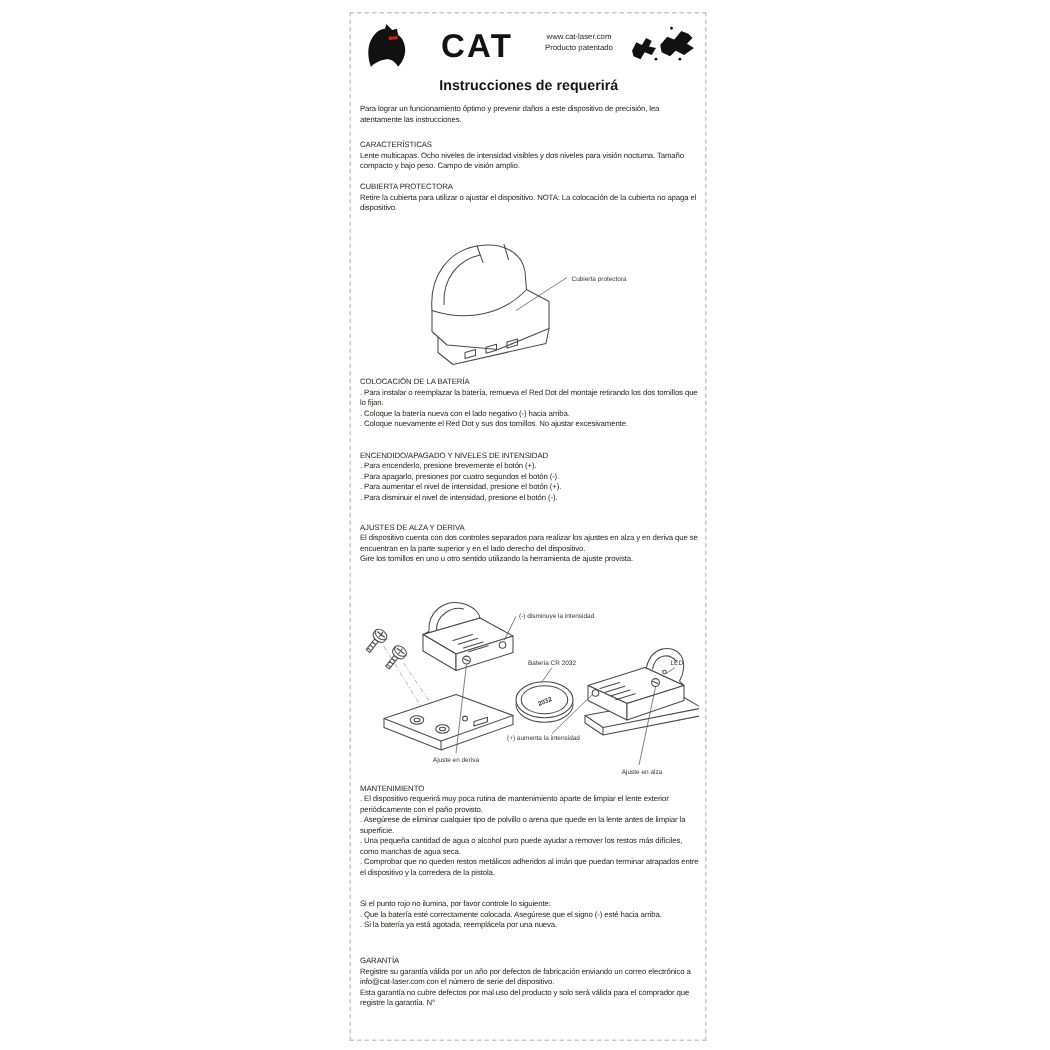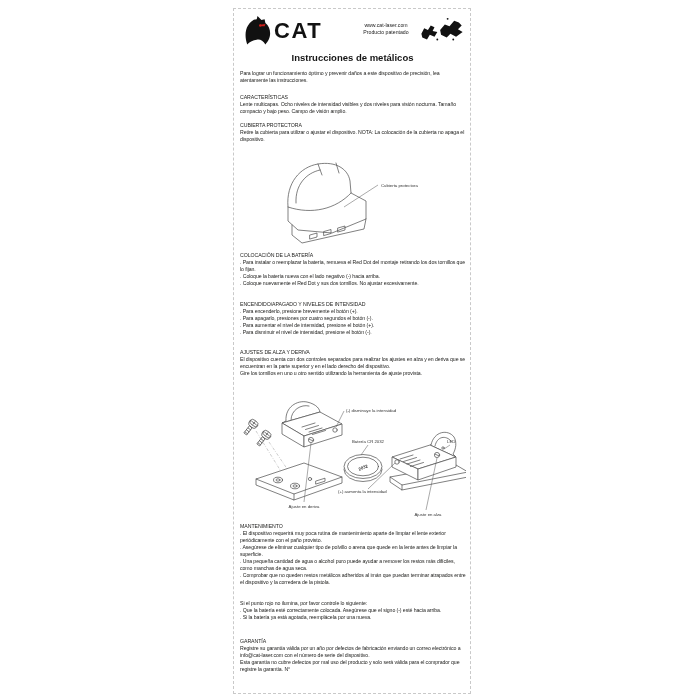--- a/index.html
+++ b/index.html
@@ -8,21 +8,21 @@
     font-family:"Liberation Sans", sans-serif;color:#1d1d1b;
     -webkit-font-smoothing:antialiased;
   }
   .page{
     position:absolute;left:233px;top:8px;width:238px;height:686px;
     border:1px dashed #c9c9c9;box-sizing:border-box;background:#fff;
   }
   .inner{padding:6px 5px 0 6px;}
   
   .hdr{position:relative;height:34px;}
-  .logo{position:absolute;left:4px;top:1px;display:flex;align-items:center;}
+  .logo{position:absolute;left:4px;top:1px;display:flex;align-items:center;gap:20px;}
   .brand{font-weight:bold;font-size:22px;letter-spacing:1.5px;margin-left:3px;color:#121212;}
   .site{position:absolute;left:114px;top:7px;width:64px;text-align:center;
         font-size:5.2px;line-height:7px;color:#222;}
   .isl{position:absolute;right:1px;top:1px;}
   
   .title{text-align:center;font-size:9.5px;font-weight:bold;margin-top:3px;color:#151515;}
   
   .txt{font-size:5.2px;line-height:7px;letter-spacing:-0.08px;width:226px;}
   .h{font-size:5.2px;line-height:7px;letter-spacing:-0.05px;}
   .intro{margin-top:7px;}
@@ -57,21 +57,21 @@
       </div>
       <svg class="isl" width="44" height="30" viewBox="0 0 46 32">
         <path d="M1,19 L4,13 L8,15 L11,10 L15,12 L13,16 L18,17 L15,22 L10,20 L7,25 L2,23 Z" fill="#111"></path>
         <path d="M21,15 L26,9 L31,11 L36,5 L41,7 L44,10 L40,14 L45,17 L38,22 L32,19 L28,23 L22,20 Z" fill="#111"></path>
         <circle cx="18" cy="25" r="1" fill="#111"></circle>
         <circle cx="35" cy="25" r="1" fill="#111"></circle>
         <circle cx="29" cy="3" r="1" fill="#111"></circle>
       </svg>
     </div>
 
-    <div class="title">Instrucciones de metálicos</div>
+    <div class="title">Instrucciones de requerirá</div>
 
     <div class="txt intro">Para lograr un funcionamiento óptimo y prevenir daños a este dispositivo de precisión, lea atentamente las instrucciones.</div>
 
     <div>
       <div class="h mt10">CARACTERÍSTICAS</div>
       <div class="txt">Lente multicapas. Ocho niveles de intensidad visibles y dos niveles para visión nocturna. Tamaño compacto y bajo peso. Campo de visión amplio.</div>
     </div>
 
     <div>
       <div class="h mt7">CUBIERTA PROTECTORA</div>

